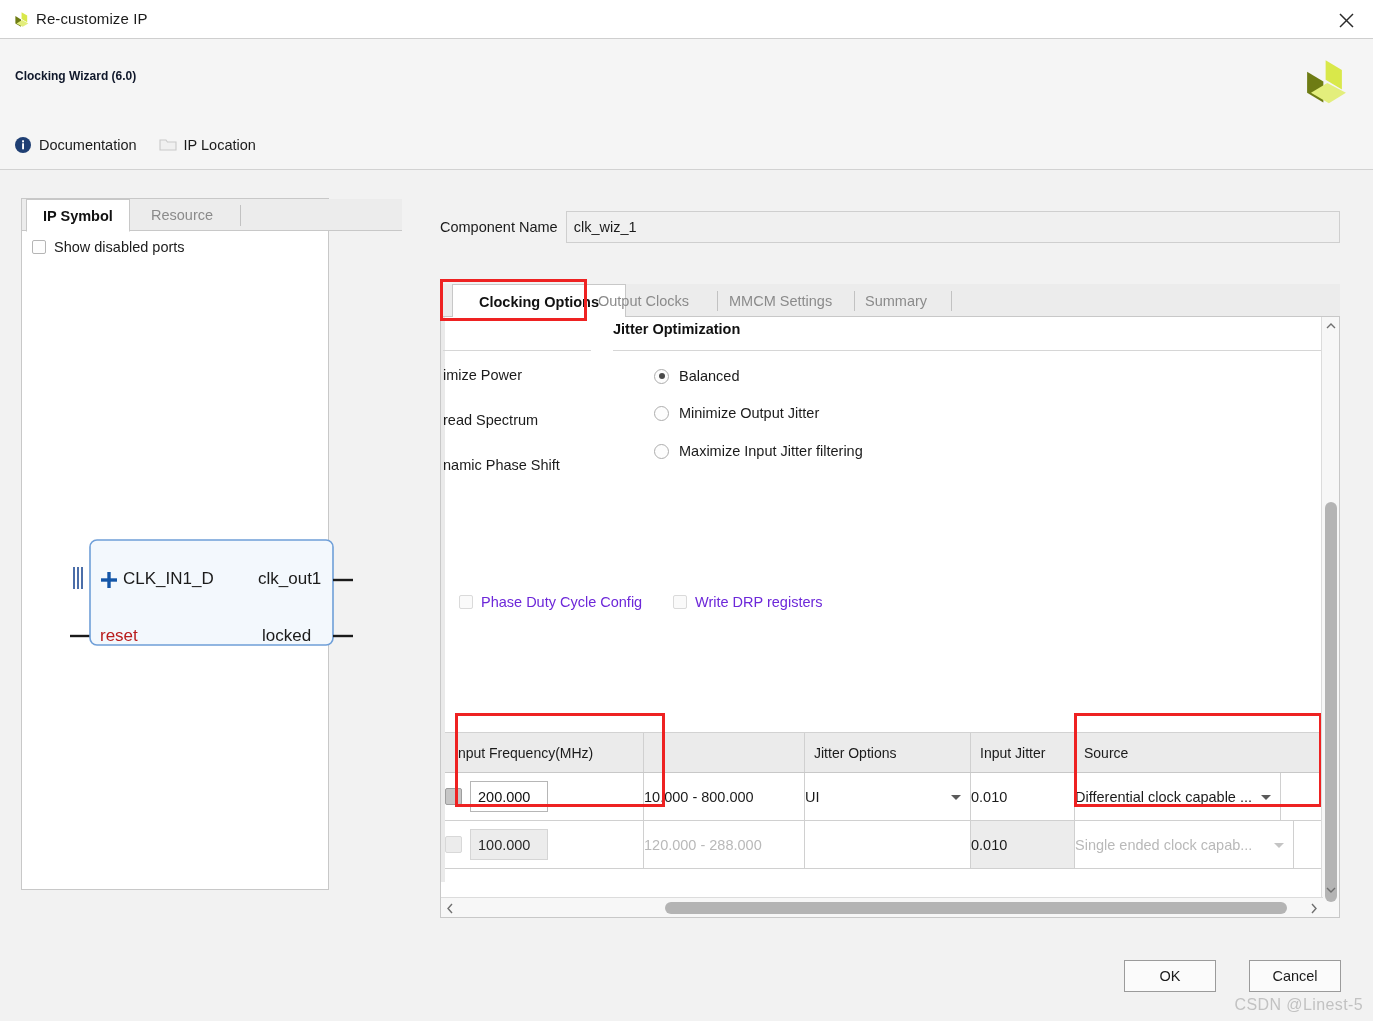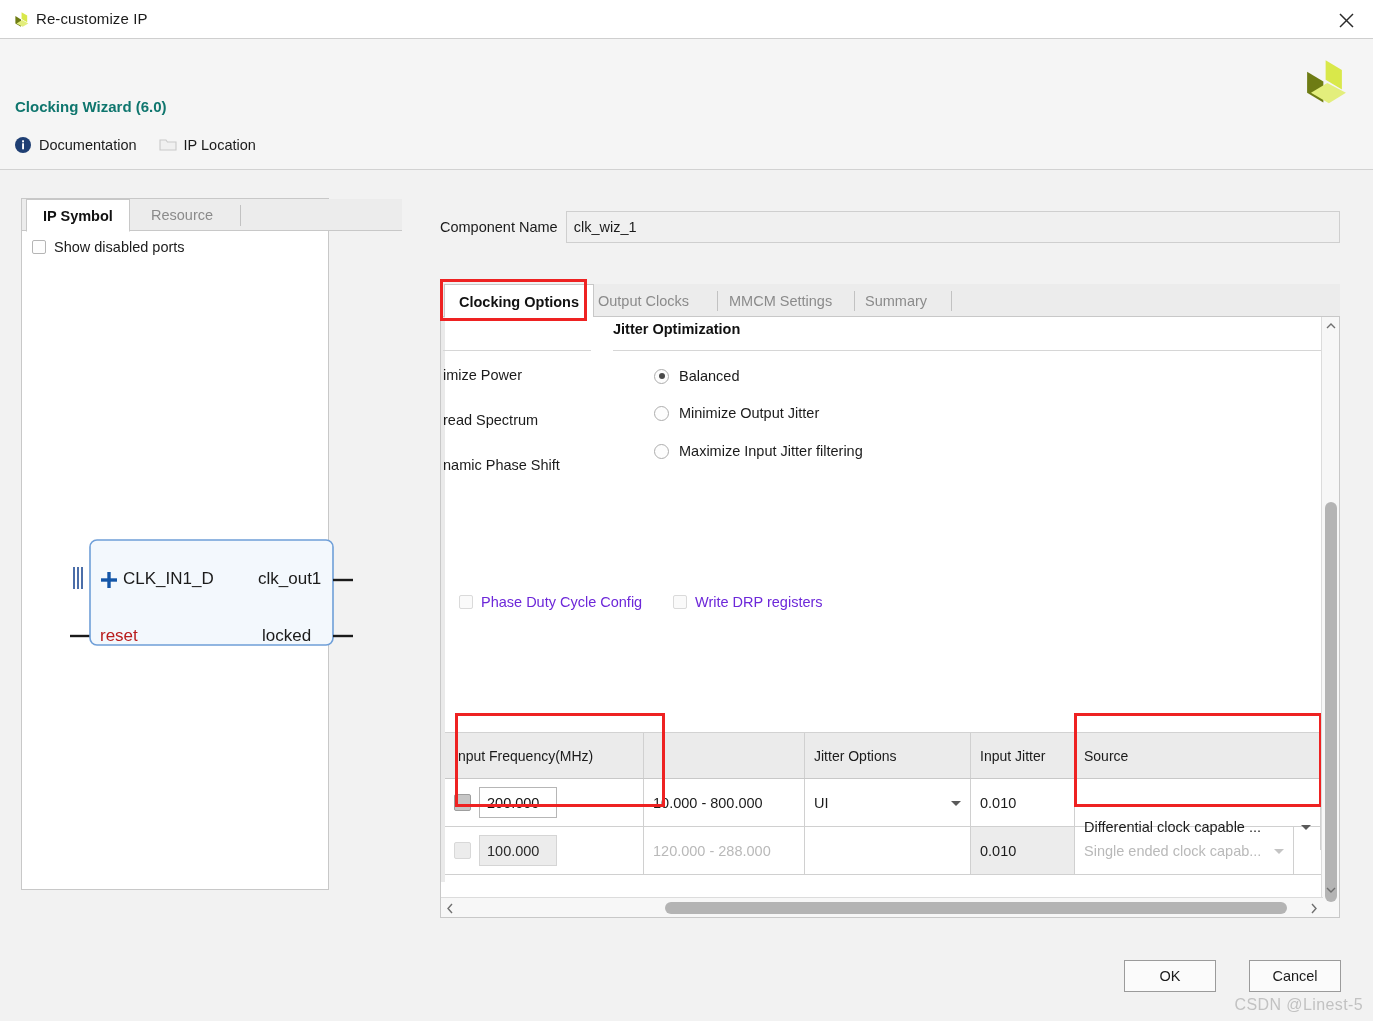--- a/index.html
+++ b/index.html
@@ -38,21 +38,21 @@
   .titlebar-close svg { display: block; }
 
   
   .header {
     position: absolute; left: 0; top: 39px; width: 1373px; height: 131px;
     background: #f5f5f5;
     border-bottom: 1px solid #d2d2d2;
   }
   .header-title {
     position: absolute; left: 15px; top: 30px;
-    font-size: 15px; font-weight: bold; color: #0f766e; margin-top: 29px;
+    font-size: 12px; font-weight: bold; color: #0f172a;
   }
   .header-logo { position: absolute; right: 22px; top: 18px; width: 54px; height: 52px; }
   .links { position: absolute; left: 14px; top: 95px; height: 22px; display: flex; align-items: center; }
   .link-item { display: flex; align-items: center; margin-right: 22px; cursor: pointer; }
   .link-item .ico { width: 18px; height: 18px; margin-right: 7px; display: block; }
   .link-text { font-size: 14.5px; color: #1b1b1b; }
 
   
   .body-area {
     position: absolute; left: 0; top: 171px; width: 1373px; height: 775px;
@@ -157,29 +157,29 @@
     width: 6px; height: 6px; border-radius: 50%; background: #4a4a4a;
   }
   .radio-label { font-size: 14.5px; color: #1b1b1b; }
 
   .chk-inline { position: absolute; display: flex; align-items: center; }
 
   
   .tbl { position: absolute; left: 4px; top: 400px; width: 876px; }
   .tbl-topgap { height: 16px; background: #ffffff; border-bottom: 1px solid #d2d2d2; }
   .tbl-row { display: flex; }
-  .tbl-head { height: 46px; background: #ebebeb; border-bottom: 1px solid #c8c8c8; }
+  .tbl-head { height: 40px; background: #ebebeb; border-bottom: 1px solid #c8c8c8; }
   .th {
     display: flex; align-items: center; padding-left: 9px;
     font-size: 14px; color: #1b1b1b;
     border-right: 1px solid #d0d0d0; height: 100%;
   }
   .tbl-body-row { height: 48px; border-bottom: 1px solid #d0d0d0; background: #ffffff; }
   .td {
-    display: flex; align-items: center; padding-left: 9px;
+    display: flex; align-items: center; 
     font-size: 14.5px; color: #1b1b1b;
     border-right: 1px solid #d0d0d0; height: 100%; position: relative;
   }
   .td.dimtext { color: #b9b9b9; text-align: center; }
   .spin {
     width: 17px; height: 17px; border: 1px solid #9e9e9e; background: #c6c6c6;
     margin-right: 8px; flex: none; border-radius: 2px; position: relative;
   }
   .spin.dim { border-color: #d8d8d8; background: #ececec; }
   .cellfield {
@@ -329,21 +329,21 @@
     <div class="right-panel">
 
       <div class="comp-row">
         <span class="comp-label">Component Name</span>
         <div class="comp-input">
           <span>clk_wiz_1</span>
         </div>
       </div>
 
       <div class="tabs-main">
-        <div class="tab-m active" style="left:4px; padding:0 14px;">
+        <div class="tab-m active" style="left:12px; padding:0 26px;">
           <span>Clocking Options</span>
         </div>
         <div class="tab-m" style="left:158px;">
           <span>Output Clocks</span>
         </div>
         <div class="tabm-sep" style="left:277px;"></div>
         <div class="tab-m" style="left:289px;">
           <span>MMCM Settings</span>
         </div>
         <div class="tabm-sep" style="left:414px;"></div>
@@ -406,21 +406,21 @@
               <div class="td" style="width:199px;">
                 <span class="spin"></span>
                 <span class="cellfield">200.000</span>
               </div>
               <div class="td" style="width:161px;">10.000 - 800.000</div>
               <div class="td cell-fill-white" style="width:166px;">
                 <span>UI</span>
                 <span class="ddarrow"></span>
               </div>
               <div class="td" style="width:104px;">0.010</div>
-              <div class="td" style="width:246px;margin-top:24px;">
+              <div class="td" style="width:206px;">
                 <span>Differential clock capable ...</span>
                 <span class="ddarrow"></span>
               </div>
             </div>
 
             <div class="tbl-row tbl-body-row">
               <div class="td" style="width:199px;">
                 <span class="spin dim"></span>
                 <span class="cellfield dim">100.000</span>
               </div>

